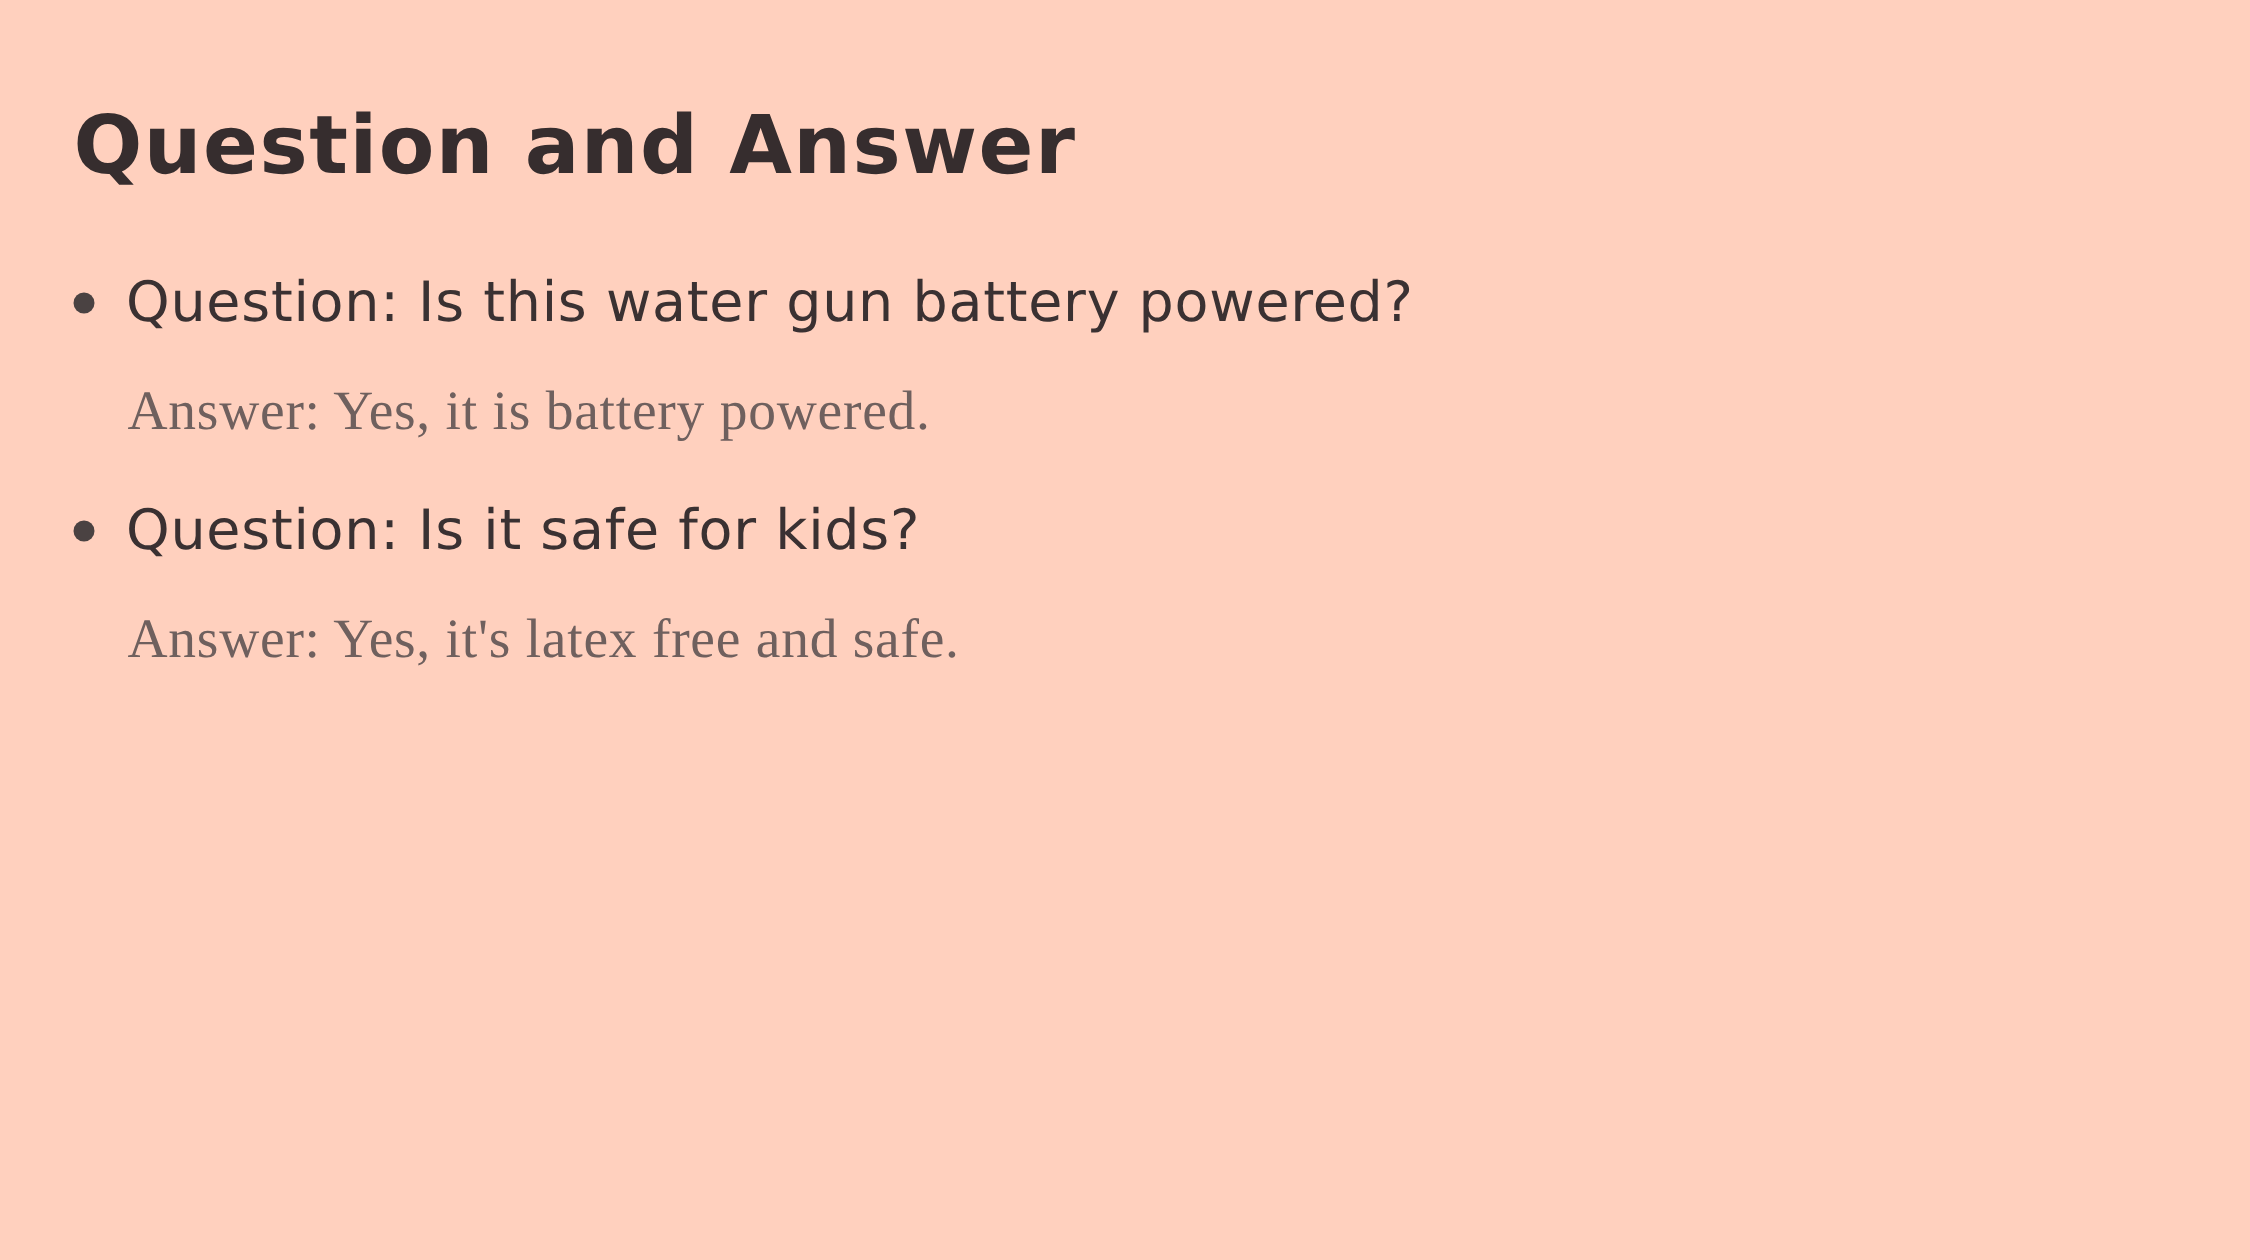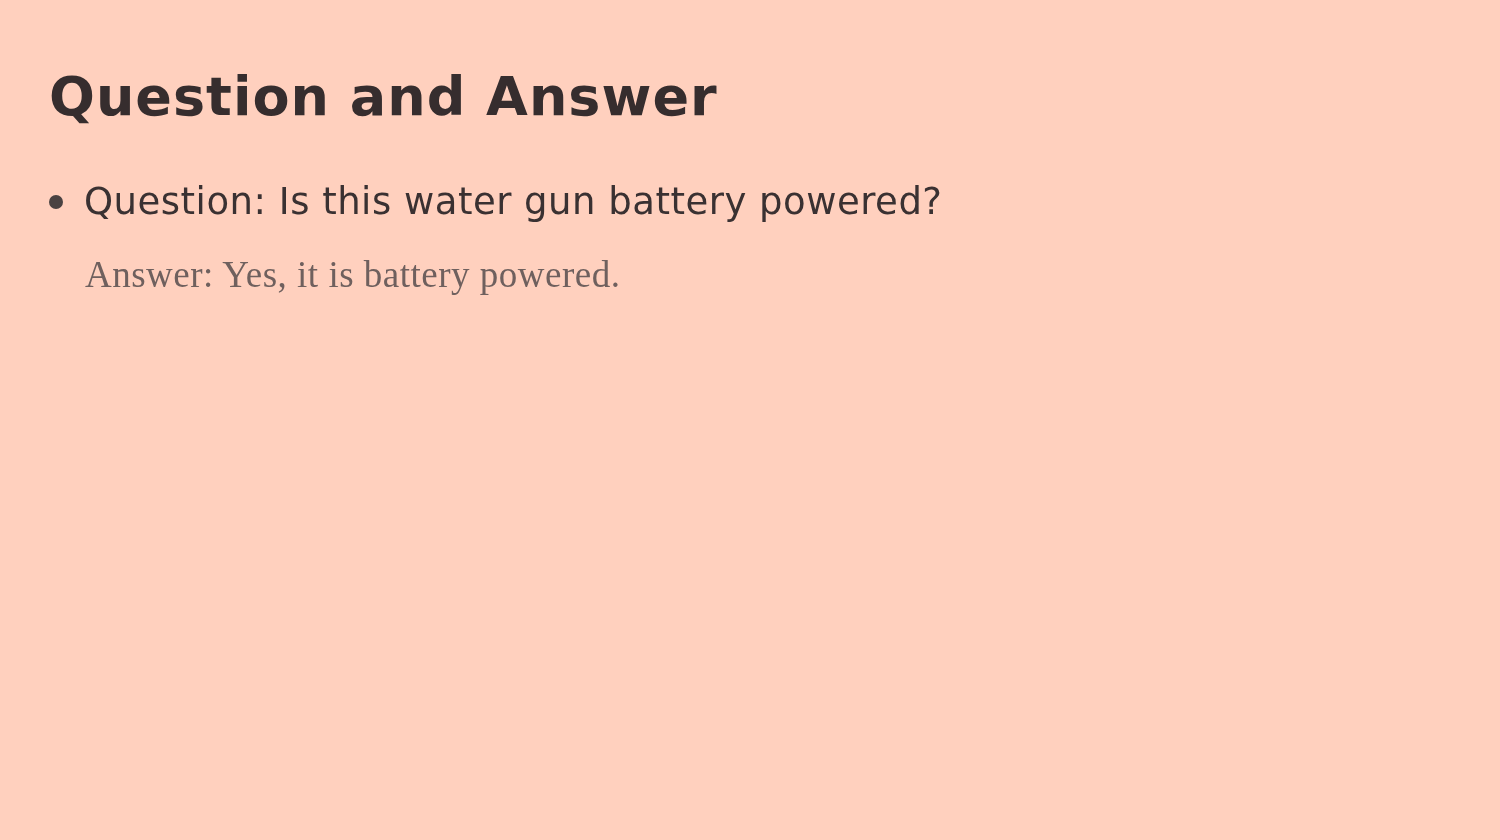--- a/index.html
+++ b/index.html
@@ -73,15 +73,22 @@
     <div class="qa-item">
       <div class="qa-question">
         <span class="bullet"></span>
         <span>Question: Is this water gun battery powered?</span>
       </div>
       <div class="qa-answer">Answer: Yes, it is battery powered.</div>
     </div>
 
 
 
+    <div class="qa-item">
+      <div class="qa-question">
+        <span class="bullet"></span>
+        <span>Question: Is it safe for kids?</span>
+      </div>
+      <div class="qa-answer">Answer: Yes, it's latex free and safe.</div>
+    </div>
 
   </div>
 </div>
 
 </body></html>

